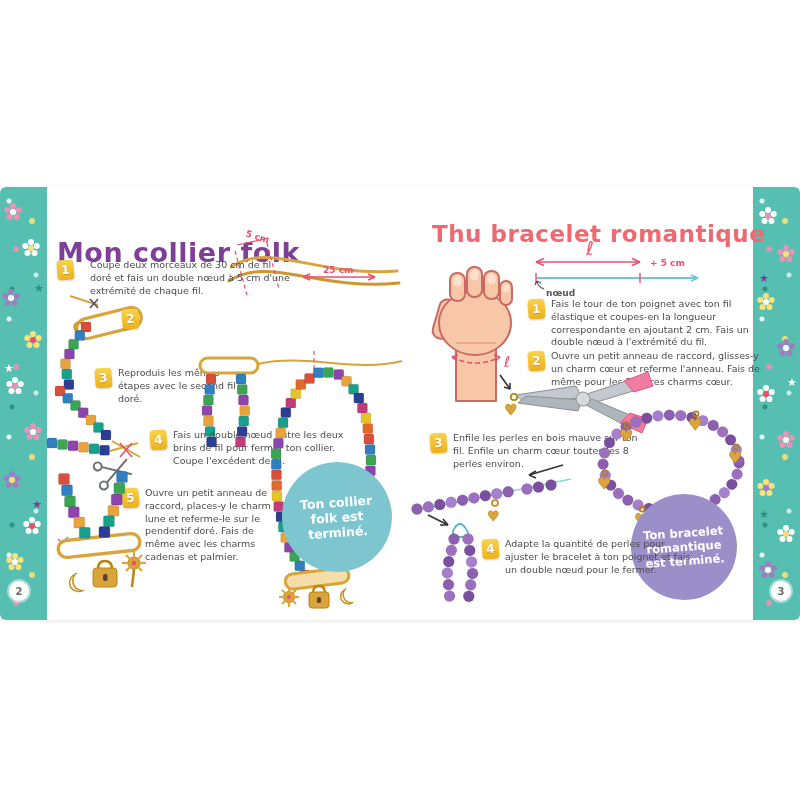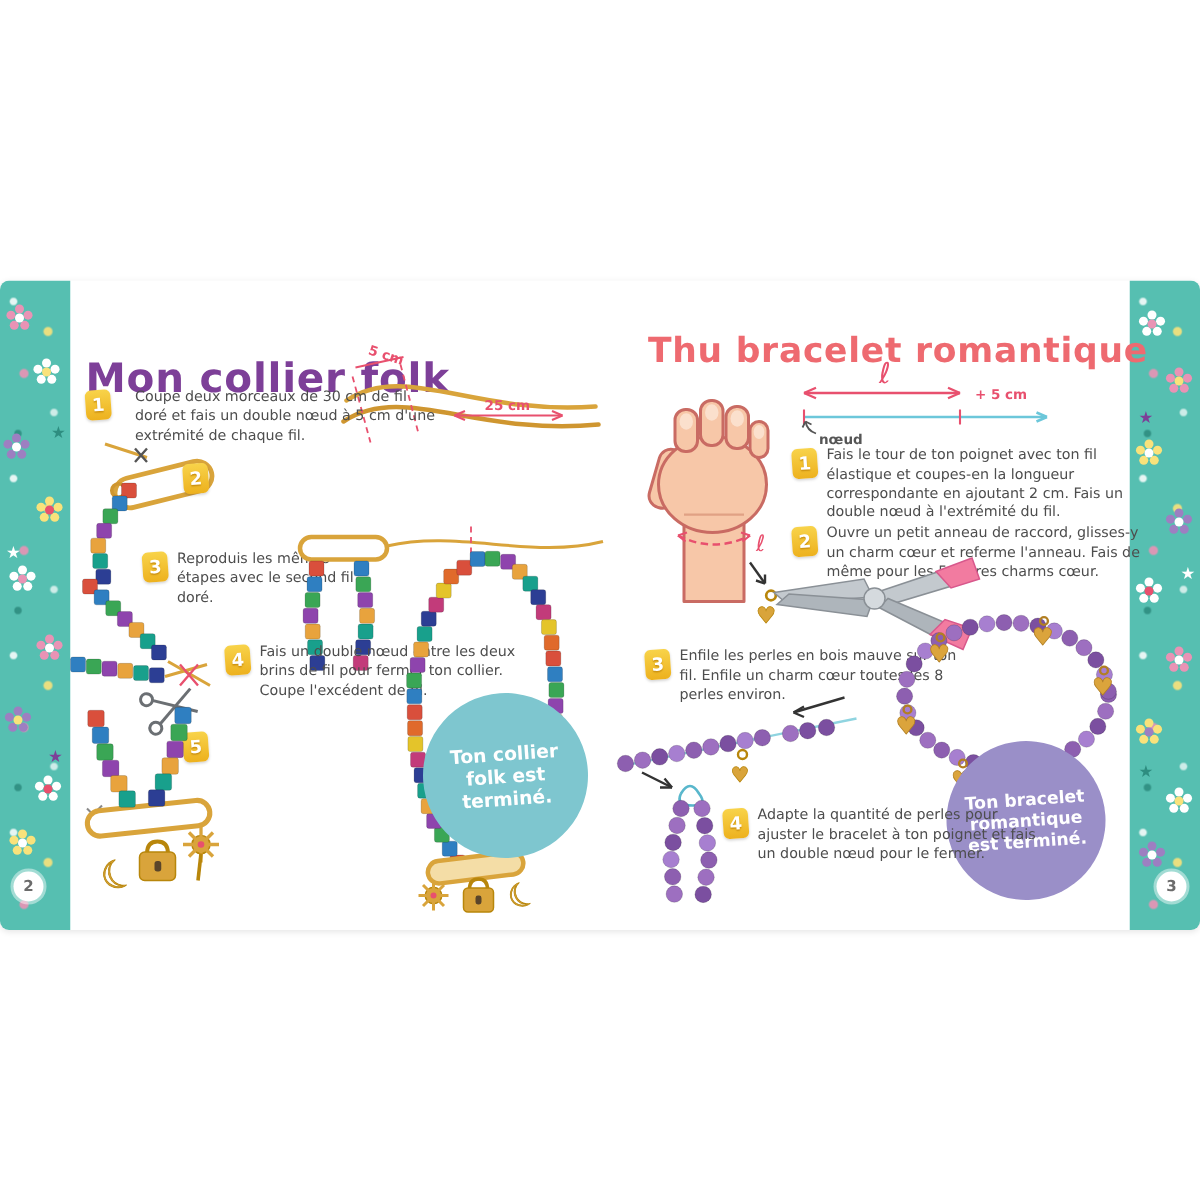--- a/index.html
+++ b/index.html
@@ -161,20 +161,21 @@
         <rect x="1" y="53" width="10" height="10" rx="1.5" fill="#2f7fc1" stroke="rgba(0,0,0,0.18)" stroke-width="0.6"></rect>
         <rect x="11.50701574723593" y="54.40093543296479" width="10" height="10" rx="1.5" fill="#3aa655" stroke="rgba(0,0,0,0.18)" stroke-width="0.6"></rect>
         <rect x="22.01403149447186" y="55.80187086592958" width="10" height="10" rx="1.5" fill="#8e44ad" stroke="rgba(0,0,0,0.18)" stroke-width="0.6"></rect>
         <rect x="32.519085515779324" y="57.2170122165399" width="10" height="10" rx="1.5" fill="#e8a33d" stroke="rgba(0,0,0,0.18)" stroke-width="0.6"></rect>
         <rect x="43.012550148587685" y="58.716078592655386" width="10" height="10" rx="1.5" fill="#18a08c" stroke="rgba(0,0,0,0.18)" stroke-width="0.6"></rect>
         <rect x="53.506014781396054" y="60.21514496877086" width="10" height="10" rx="1.5" fill="#2c3e94" stroke="rgba(0,0,0,0.18)" stroke-width="0.6"></rect>
       </g>
   </svg>
 
   <div class="tile" style="left:122px;top:301px">5</div>
+  <div class="stext" style="left:145px;top:300px;width:138px">Ouvre un petit anneau de raccord, places-y le charm lune et referme-le sur le pendentif doré. Fais de même avec les charms cadenas et palmier.</div>
 
   <svg style="left:243px;top:172px" width="158" height="250">
     <g class="bead-layer">
         <rect x="57" y="211" width="10" height="10" rx="1.5" fill="#d94f3c" stroke="rgba(0,0,0,0.18)" stroke-width="0.6"></rect>
         <rect x="51.803230859894875" y="201.76129930647977" width="10" height="10" rx="1.5" fill="#2f7fc1" stroke="rgba(0,0,0,0.18)" stroke-width="0.6"></rect>
         <rect x="46.60646171978975" y="192.52259861295954" width="10" height="10" rx="1.5" fill="#3aa655" stroke="rgba(0,0,0,0.18)" stroke-width="0.6"></rect>
         <rect x="41.40969257968463" y="183.28389791943934" width="10" height="10" rx="1.5" fill="#8e44ad" stroke="rgba(0,0,0,0.18)" stroke-width="0.6"></rect>
         <rect x="37.74011051012258" y="173.45648624453935" width="10" height="10" rx="1.5" fill="#e8a33d" stroke="rgba(0,0,0,0.18)" stroke-width="0.6"></rect>
         <rect x="35.39092681207951" y="163.12007797314988" width="10" height="10" rx="1.5" fill="#18a08c" stroke="rgba(0,0,0,0.18)" stroke-width="0.6"></rect>
         <rect x="33.04174311403646" y="152.7836697017604" width="10" height="10" rx="1.5" fill="#2c3e94" stroke="rgba(0,0,0,0.18)" stroke-width="0.6"></rect>

